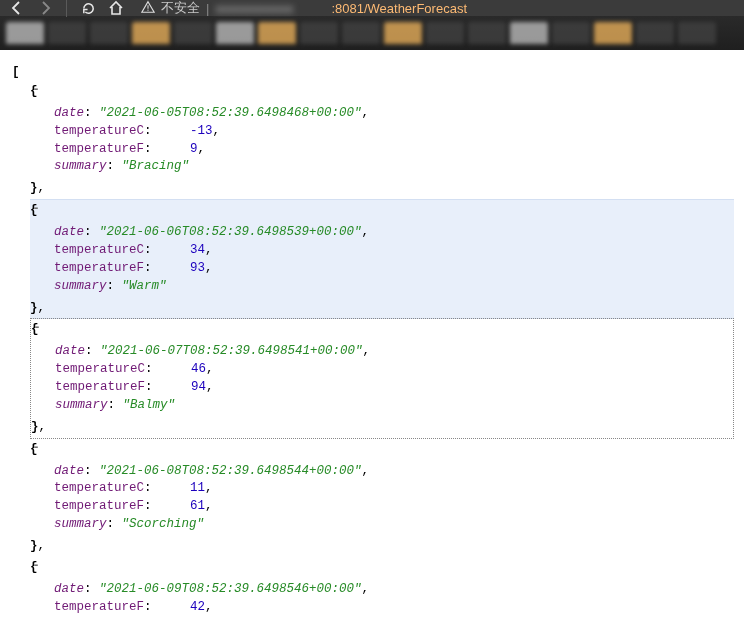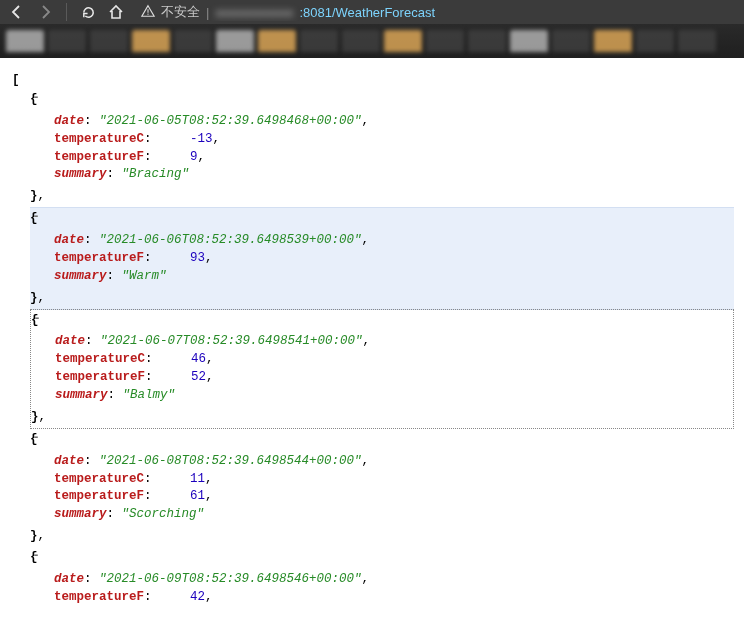--- a/index.html
+++ b/index.html
@@ -1,21 +1,21 @@
 <!DOCTYPE html>
 <html><head>
 <meta charset="utf-8">
 <style>
   * { margin: 0; padding: 0; box-sizing: border-box; }
   html, body { width: 744px; height: 635px; font-family: Consolas, 'Courier New', monospace; background: #fff; }
   
   
   .toolbar {
     background: #3b3b3b;
-    height: 24px;
+    height: 16px;
     display: flex;
     align-items: center;
     padding: 0 8px;
     gap: 10px;
     color: #ccc;
     font-size: 13px;
   }
   .nav-btn {
     width: 18px;
     height: 18px;
@@ -88,22 +88,22 @@
     cursor: pointer;
     font-weight: bold;
   }
   .brace { font-weight: bold; color: #000; padding-left: 0; }
   .props {
     margin-left: 24px;
     padding: 4px 4px 4px 0;
   }
   .prop { margin: 1px 0; }
   .key {
-    color: #b91c1c;
-    font-weight: bold;
+    color: #701a75;
+    font-weight: normal;
   }
   .key.italic { font-style: italic; }
   .colon { color: #000; }
   .num { color: #1c00bd; margin-left: 31px; }
   .str { color: #278b27; font-style: italic; }
   .comma { color: #000; }
   
   
   .highlight-blue {
     background: #e8effa;
@@ -148,21 +148,21 @@
     <span>
       <svg width="14" height="14" viewBox="0 0 16 16">
           <path d="M8 2 L15 14 H1 Z" stroke="#ddd" stroke-width="1.3" fill="none"></path>
           <rect x="7.4" y="6" width="1.2" height="4" fill="#ddd"></rect>
           <rect x="7.4" y="11" width="1.2" height="1.3" fill="#ddd"></rect>
         </svg>
     </span>
     <span>不安全</span>
     <span style="color:#888;">|</span>
     <span class="blurred">xxxxxxxxxxxx</span>
-    <span style="color:#7dd3fc;">:8081/WeatherForecast</span>
+    <span style="color:#fdba74;margin-left:32px;">:8081/WeatherForecast</span>
   </div>
 </div>
 
 <div class="tabstrip">
   <div class="tab light"></div>
   <div class="tab"></div>
   <div class="tab"></div>
   <div class="tab amber"></div>
   <div class="tab"></div>
   <div class="tab light"></div>
@@ -194,34 +194,35 @@
     </div>
     <span class="brace">}</span><span class="comma">,</span>
   </div>
 
   
   <div class="entry entry-box highlight-blue">
     <span class="toggle">-</span>
     <span class="brace">{</span>
     <div class="props">
       <div class="prop"><span class="key italic">date</span><span class="colon">: </span><span class="str">"2021-06-06T08:52:39.6498539+00:00"</span><span class="comma">,</span></div>
+      <div class="prop"><span class="key">temperatureC</span><span class="colon">: </span><span class="num">34</span><span class="comma">,</span></div>
       <div class="prop"><span class="key">temperatureF</span><span class="colon">: </span><span class="num">93</span><span class="comma">,</span></div>
       <div class="prop"><span class="key italic">summary</span><span class="colon">: </span><span class="str">"Warm"</span></div>
     </div>
     <span class="brace">}</span><span class="comma">,</span>
   </div>
 
   
   <div class="entry entry-box highlight-dotted">
     <span class="toggle">-</span>
     <span class="brace">{</span>
     <div class="props">
       <div class="prop"><span class="key italic">date</span><span class="colon">: </span><span class="str">"2021-06-07T08:52:39.6498541+00:00"</span><span class="comma">,</span></div>
       <div class="prop"><span class="key">temperatureC</span><span class="colon">: </span><span class="num">46</span><span class="comma">,</span></div>
-      <div class="prop"><span class="key">temperatureF</span><span class="colon">: </span><span class="num">52</span><span class="comma">,</span></div>
+      <div class="prop"><span class="key">temperatureF</span><span class="colon">: </span><span class="num">94</span><span class="comma">,</span></div>
       <div class="prop"><span class="key italic">summary</span><span class="colon">: </span><span class="str">"Balmy"</span></div>
     </div>
     <span class="brace">}</span><span class="comma">,</span>
   </div>
 
   
   <div class="entry entry-box">
     <span class="toggle">-</span>
     <span class="brace">{</span>
     <div class="props">

